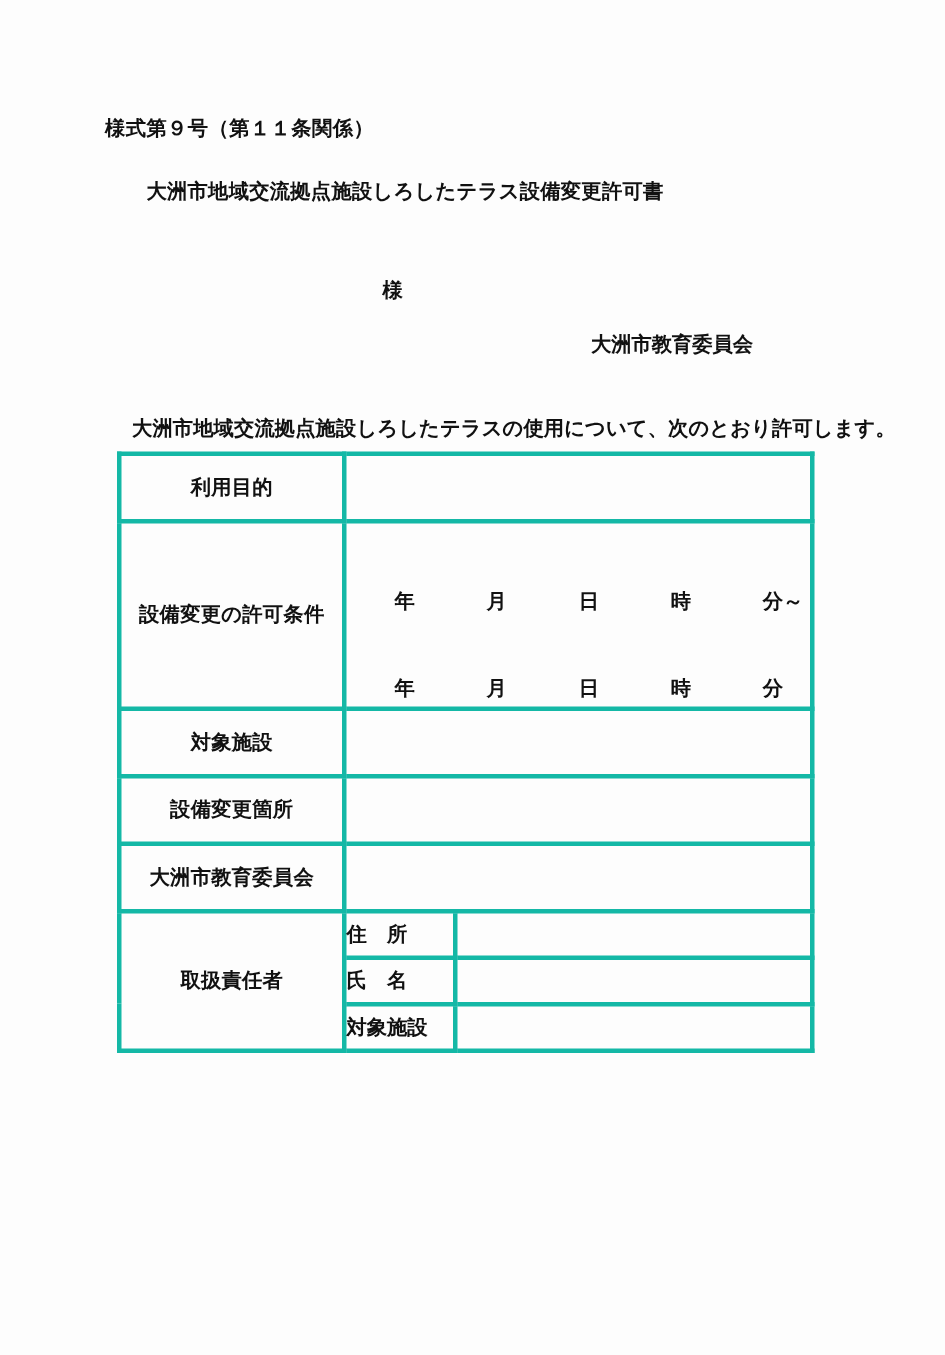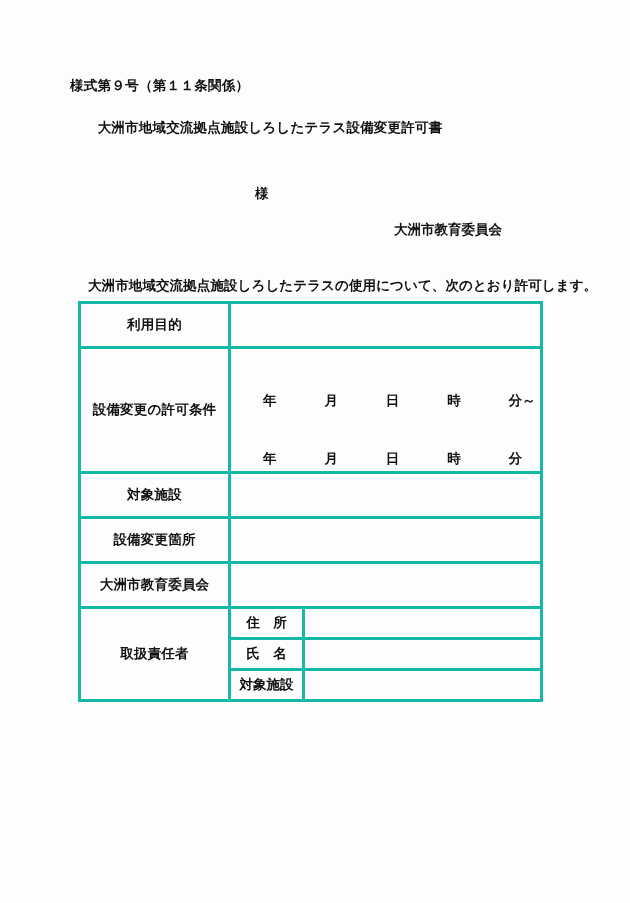--- a/index.html
+++ b/index.html
@@ -110,21 +110,20 @@
   .col-label   { width: 150px; }
   .col-sublbl  { width: 74px;  }
 
   .lbl {
     text-align: center;
     font-size: 13.5px;
     letter-spacing: 0.2px;
     white-space: nowrap;
   }
   .sublbl {
-    text-align: center;
     font-size: 13.5px;
     white-space: nowrap;
   }
 
   .h-single { height: 42px; }
   .h-tall   { height: 47px; }
   .h-sub    { height: 28px; }
 
   .val-cell { text-align: left; }
 

